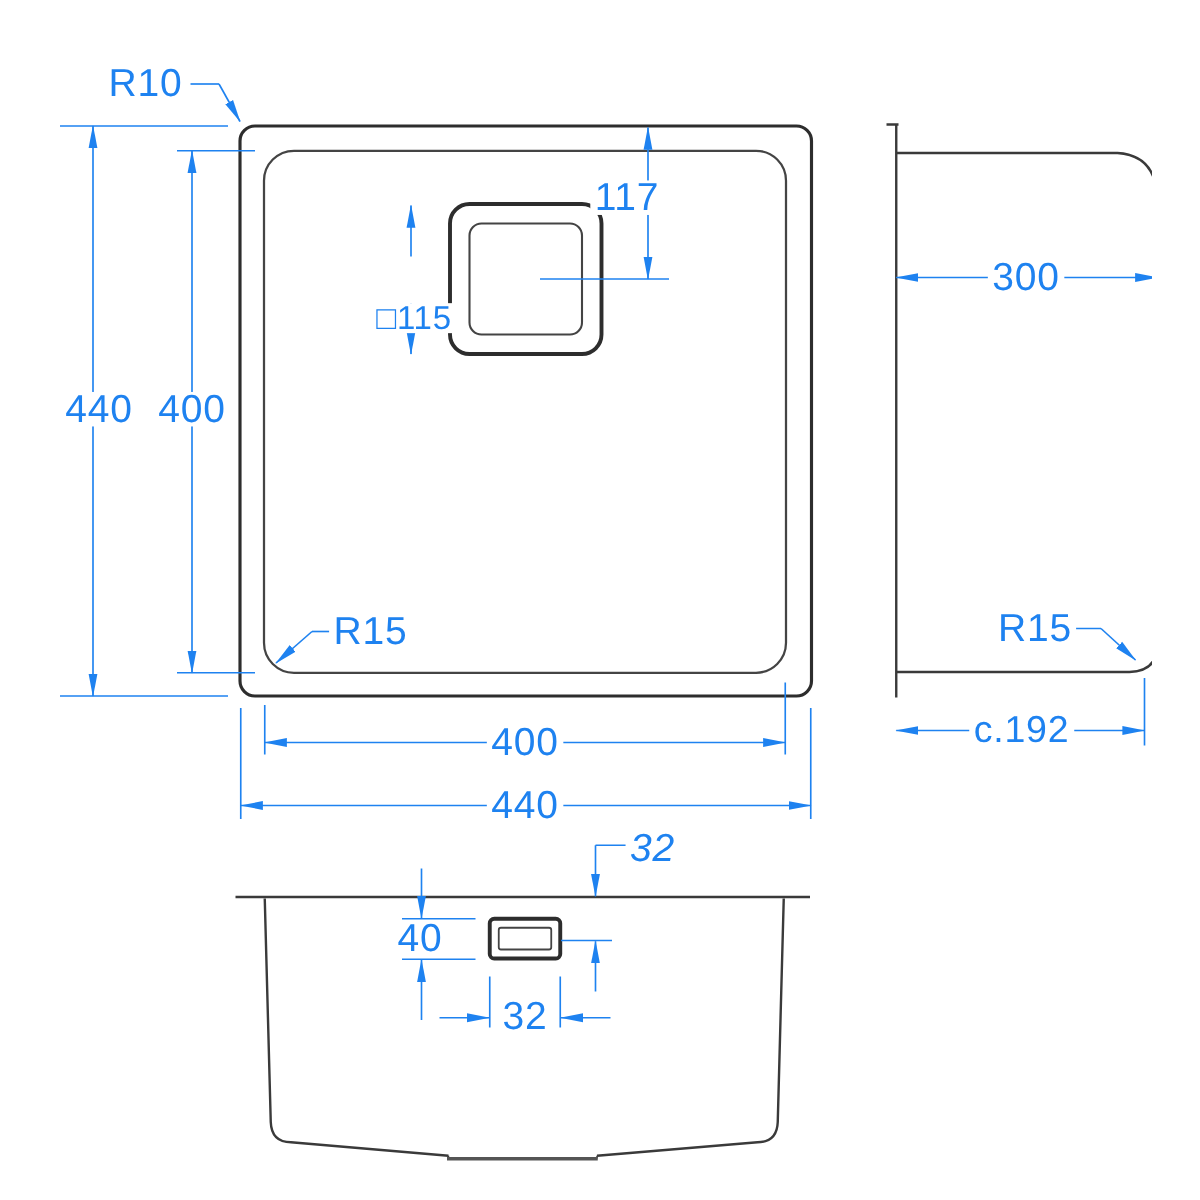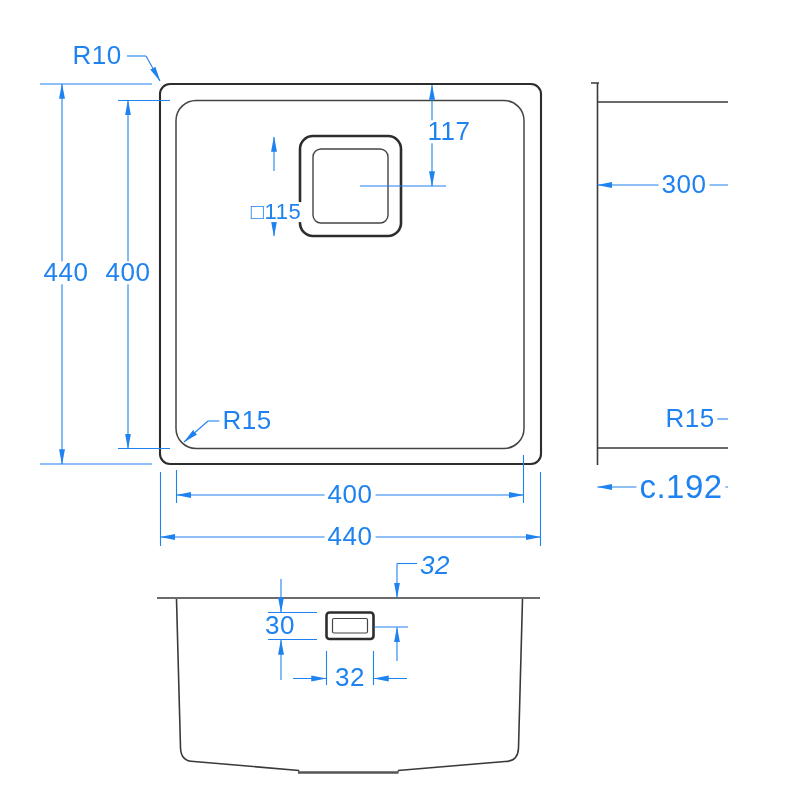--- a/index.html
+++ b/index.html
@@ -6,35 +6,36 @@
     --dim:#1E82F0;
     --ink:#333333;
   }
   html,body{margin:0;padding:0;background:#ffffff;}
   #canvas{
     position:relative;
     width:728px;height:800px;
     background:#ffffff;
     font-family:"Liberation Sans","DejaVu Sans",sans-serif;
     overflow:hidden;
+    padding-left:40px;
   }
   #linework{position:absolute;left:0;top:0;}
   .dim-label{
     position:absolute;
     transform:translate(-50%,-50%);
     color:var(--dim);
     background:#ffffff;
     font-size:26px;
     line-height:0.9;
     padding:0 3px;
     white-space:nowrap;
     letter-spacing:0.5px;
   }
   .dim-label.small{font-size:22px;margin-top:28px;}
-  .dim-label.mid{font-size:33px;}
+  .dim-label.mid{font-size:25px;}
 </style>
 </head>
 <body>
 
 <div id="canvas">
 
   <svg id="linework" width="800" height="800" viewBox="0 0 800 800">
     <defs>
       <marker id="ah" viewBox="0 0 12 6" refX="11.5" refY="3" markerWidth="14" markerHeight="7" orient="auto-start-reverse">
         <path d="M0,0.7 L12,3 L0,5.3 Z" fill="#1E82F0"></path>
@@ -123,26 +124,26 @@
       <path d="M373.5 651 V685"></path>
       <path d="M293 678.5 H326" marker-end="url(#ah)"></path>
       <path d="M407 678.5 H374" marker-end="url(#ah)"></path>
     </g>
   </svg>
 
   <div class="dim-label" style="left:97px;top:56px;">R10</div>
   <div class="dim-label" style="left:66px;top:273px;">440</div>
   <div class="dim-label" style="left:128px;top:273px;">400</div>
   <div class="dim-label small" style="left:276px;top:184px;">□115</div>
-  <div class="dim-label" style="left:449px;top:132px;">117</div>
+  <div class="dim-label" style="left:418px;top:132px;">117</div>
   <div class="dim-label" style="left:247px;top:421px;">R15</div>
   <div class="dim-label" style="left:350px;top:495px;">400</div>
   <div class="dim-label" style="left:350px;top:537px;">440</div>
 
   <div class="dim-label" style="left:684px;top:185px;">300</div>
   <div class="dim-label" style="left:690px;top:419px;">R15</div>
   <div class="dim-label mid" style="left:681px;top:487px;">c.192</div>
 
   <div class="dim-label" style="left:435px;top:566px;font-style:italic;">32</div>
-  <div class="dim-label" style="left:280px;top:626px;">30</div>
+  <div class="dim-label" style="left:280px;top:626px;">40</div>
   <div class="dim-label" style="left:350px;top:678px;">32</div>
 
 </div>
 
 </body></html>

